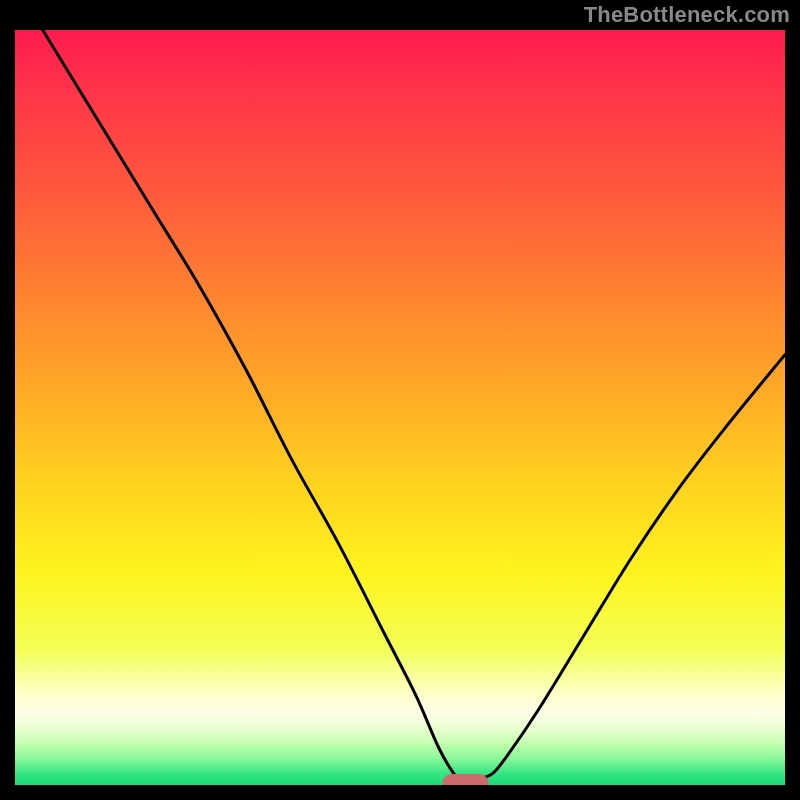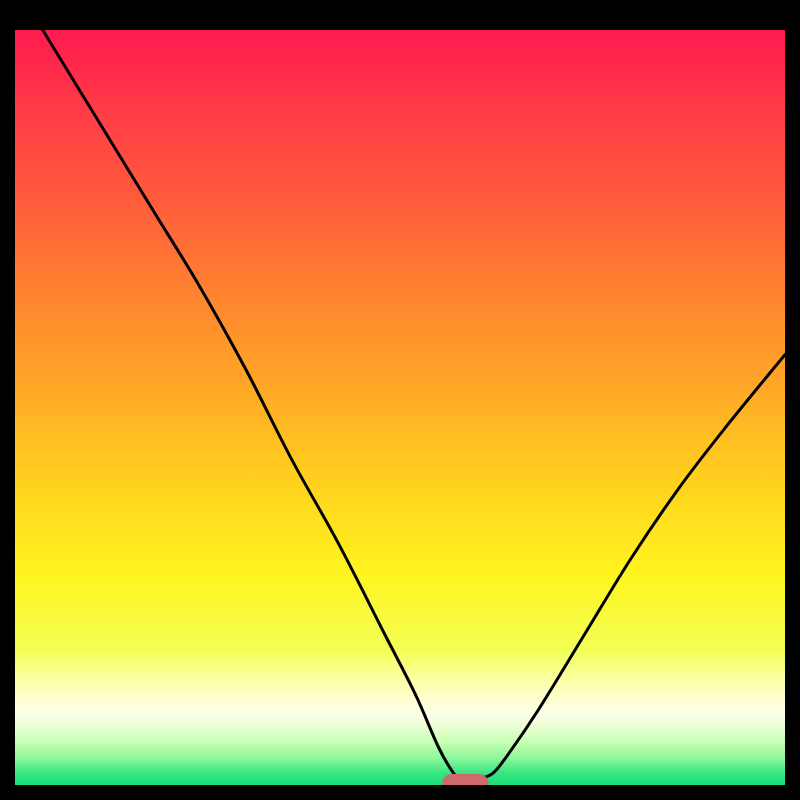--- a/index.html
+++ b/index.html
@@ -34,20 +34,21 @@
     top: 30px;
     width: 770px;
     height: 755px;
     display: block;
   }
 </style>
 </head>
 <body>
 <div class="frame">
 
+  <div class="watermark">TheBottleneck.com</div>
 
   <svg class="plot" viewBox="0 0 770 755" preserveAspectRatio="none">
     <defs>
       <linearGradient id="bgGrad" x1="0" y1="0" x2="0" y2="1">
           <stop offset="0%" stop-color="#ff1a4f"></stop>
           <stop offset="10%" stop-color="#ff3a47"></stop>
           <stop offset="22%" stop-color="#ff5a3c"></stop>
           <stop offset="35%" stop-color="#ff8330"></stop>
           <stop offset="48%" stop-color="#ffaa26"></stop>
           <stop offset="60%" stop-color="#ffd21e"></stop>

